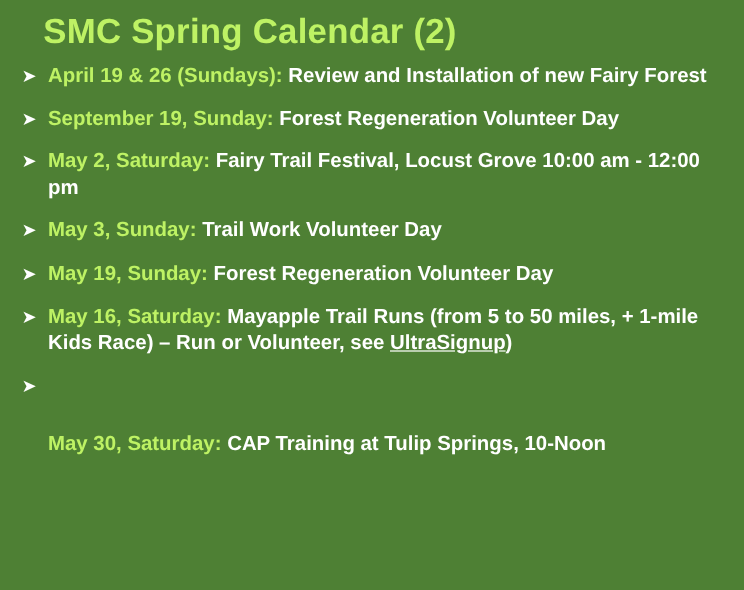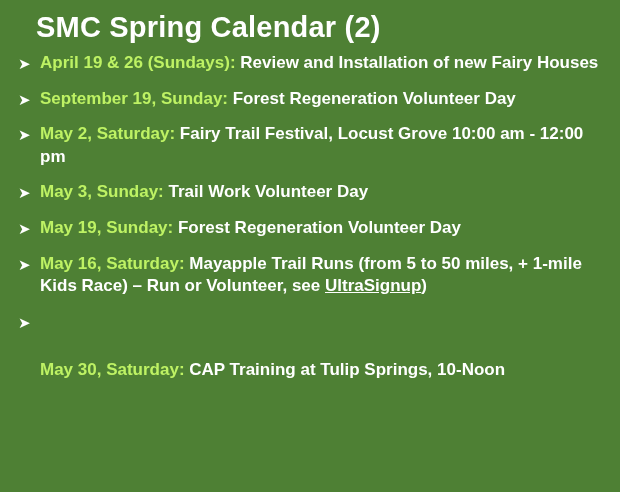--- a/index.html
+++ b/index.html
@@ -15,21 +15,21 @@
   }
   .slide {
     position: relative;
     width: 620px;
     height: 492px;
     background: #4e8034;
     box-sizing: border-box;
     padding: 8px 14px 0 18px;
   }
   .slide-title {
-    color: #ffffff;
+    color: #bef264;
     font-size: 29px;
     font-weight: bold;
     letter-spacing: 0.2px;
     margin: 4px 0 8px 18px;
     line-height: 1.1;
   }
   .bullet-list {
     margin: 0;
     padding: 0;
     list-style: none;
@@ -74,21 +74,21 @@
 <body>
 
 <div class="slide">
 
   <div class="slide-title">SMC Spring Calendar (2)</div>
 
   <ul class="bullet-list">
 
     <li class="bullet-item">
       <span class="bullet-marker">➤</span>
-      <span class="bullet-text"><span class="date">April 19 &amp; 26 (Sundays):</span><span> Review and Installation of new Fairy Houses</span></span>
+      <span class="bullet-text"><span class="date">April 19 &amp; 26 (Sundays):</span><span> Review and Installation of new Fairy Forest</span></span>
     </li>
 
     <li class="bullet-item">
       <span class="bullet-marker">➤</span>
       <span class="bullet-text"><span class="date">September 19, Sunday:</span><span> Forest Regeneration Volunteer Day</span></span>
     </li>
 
     <li class="bullet-item">
       <span class="bullet-marker">➤</span>
       <span class="bullet-text"><span class="date">May 2, Saturday:</span><span> Fairy Trail Festival, Locust Grove 10:00 am - 12:00 pm</span></span>

